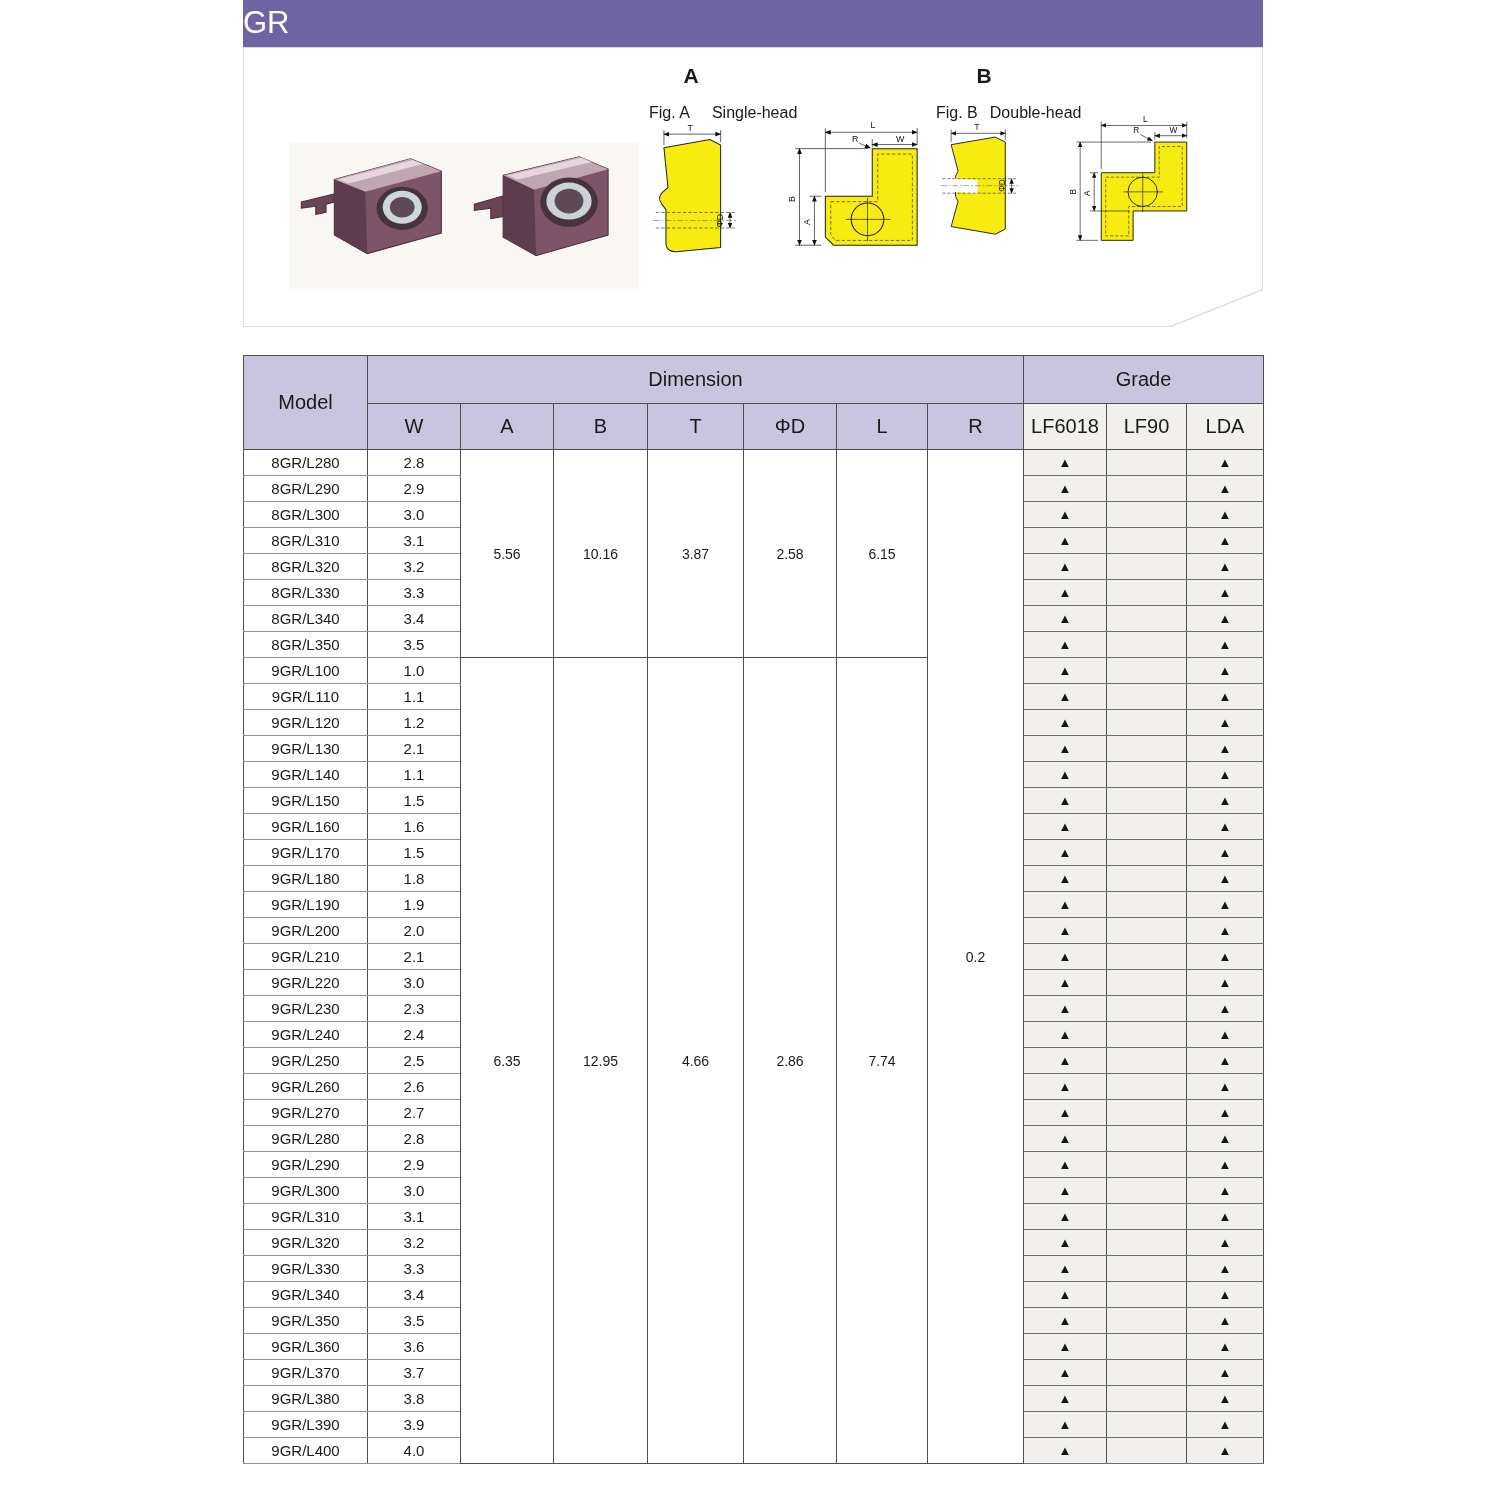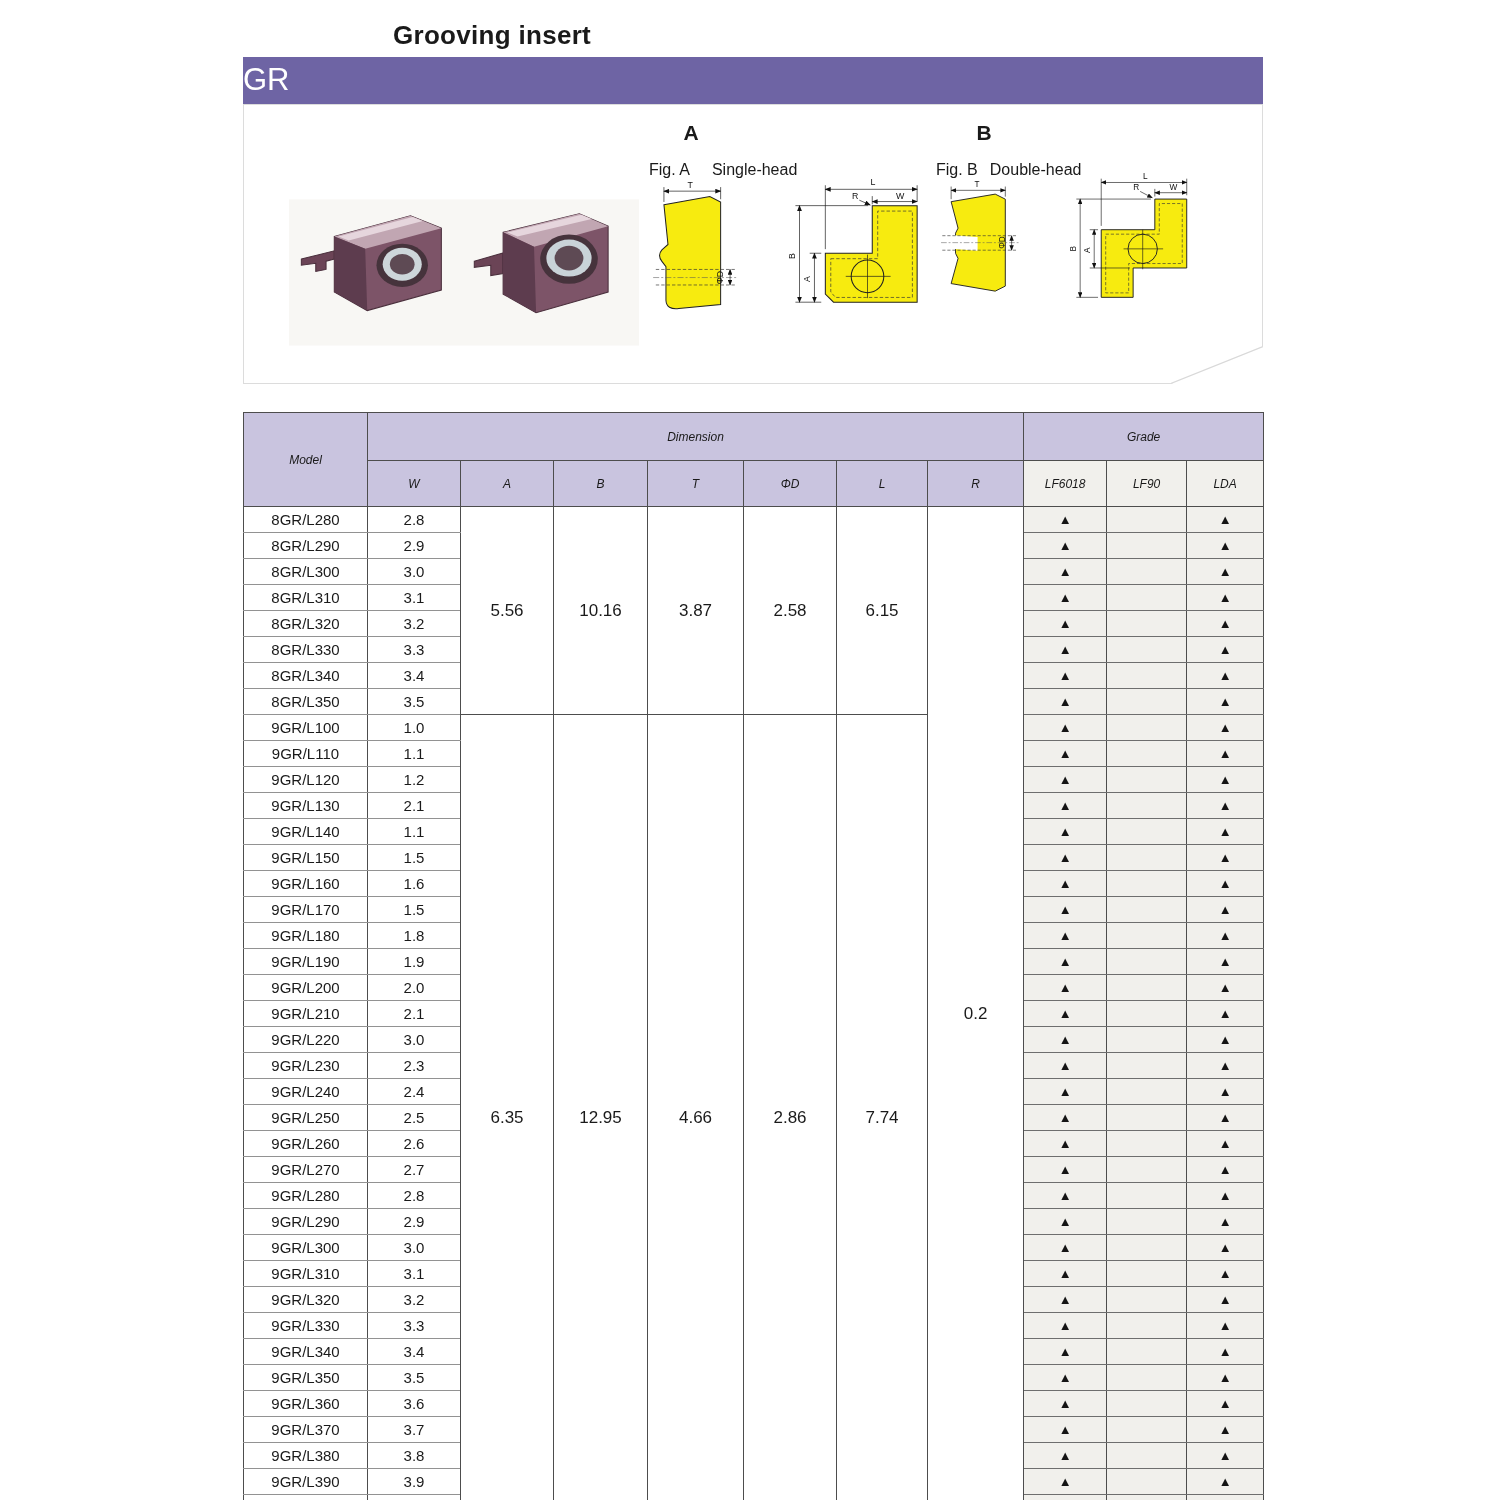--- a/index.html
+++ b/index.html
@@ -24,43 +24,42 @@
   .svg-side-b { position:absolute; left:15px; top:58px; }
   .svg-front-b { position:absolute; left:135px; top:50px; }
   svg text { font-family:"Liberation Sans", sans-serif; font-size:13px; fill:#111; }
   .dim { stroke:#1a1a1a; stroke-width:1; fill:none; }
   .shape { fill:var(--yellow,#f7eb0f); stroke:#222; stroke-width:1.5; }
   .dashed { stroke:#333; stroke-width:1; fill:none; stroke-dasharray:5,3; }
   .cline { stroke:#555; stroke-width:.8; fill:none; stroke-dasharray:9,3,3,3; }
 
   table.spec { border-collapse:collapse; width:1020px; table-layout:fixed; margin-top:28px; }
   .spec th, .spec td { border:1px solid #4d4d4d; text-align:center; padding:0; font-weight:normal; }
-  .spec thead th { background:var(--lav,#c9c4df); font-size:12px;font-style:italic; }
+  .spec thead th { background:var(--lav,#c9c4df); font-size:20px; }
   .spec thead tr.h1 { height:48px; }
   .spec thead tr.h2 { height:46px; }
   .spec thead th.grade-sub { background:var(--gradebg,#f1f0ec);margin-top:12px; }
   .spec tbody td { height:25px; font-size:15px; background:#fff; }
   .spec td.model-cell, .spec td.w-cell { border-top-color:#929292; border-bottom-color:#929292; }
   .spec td.grade-cell { background:var(--gradebg,#f1f0ec); font-size:13px; color:#141414; border-top-color:#6e6e6e; border-bottom-color:#6e6e6e; }
-  .spec td.dim-merged { font-size:17px; }
+  .spec td.dim-merged { font-size:14px; }
 </style>
 </head>
 <body>
 
 <svg width="0" height="0" style="position:absolute" aria-hidden="true">
   <defs>
     <marker id="ae" viewBox="0 0 10 8" refX="9" refY="4" markerWidth="9" markerHeight="7" orient="auto-start-reverse">
       <path d="M0,0 L10,4 L0,8 Z" fill="#111"></path>
     </marker>
   </defs>
 </svg>
 
 <div class="content">
 
-  <div class="page-title">Grooving insert</div>
 
   <div class="banner">
     <span>GR</span>
   </div>
 
   <div class="panel">
 
     <svg class="photo" width="350" height="160" viewBox="0 0 340 155">
       <rect x="0" y="6" width="340" height="142" fill="#f8f7f4"></rect>
       <g>

